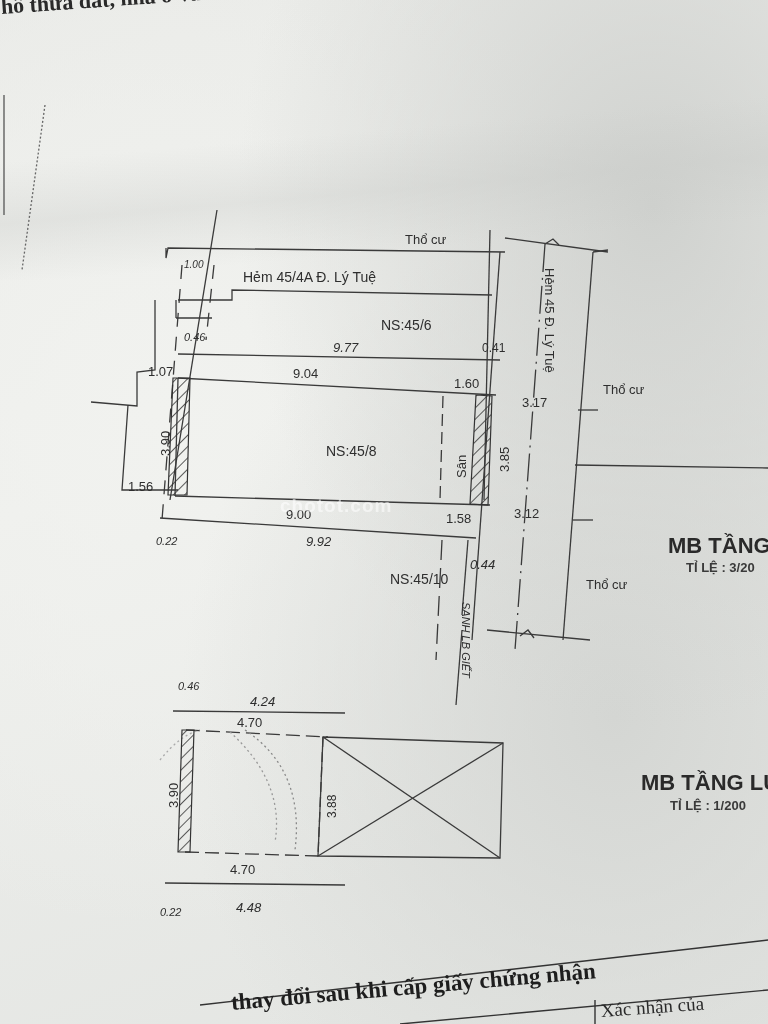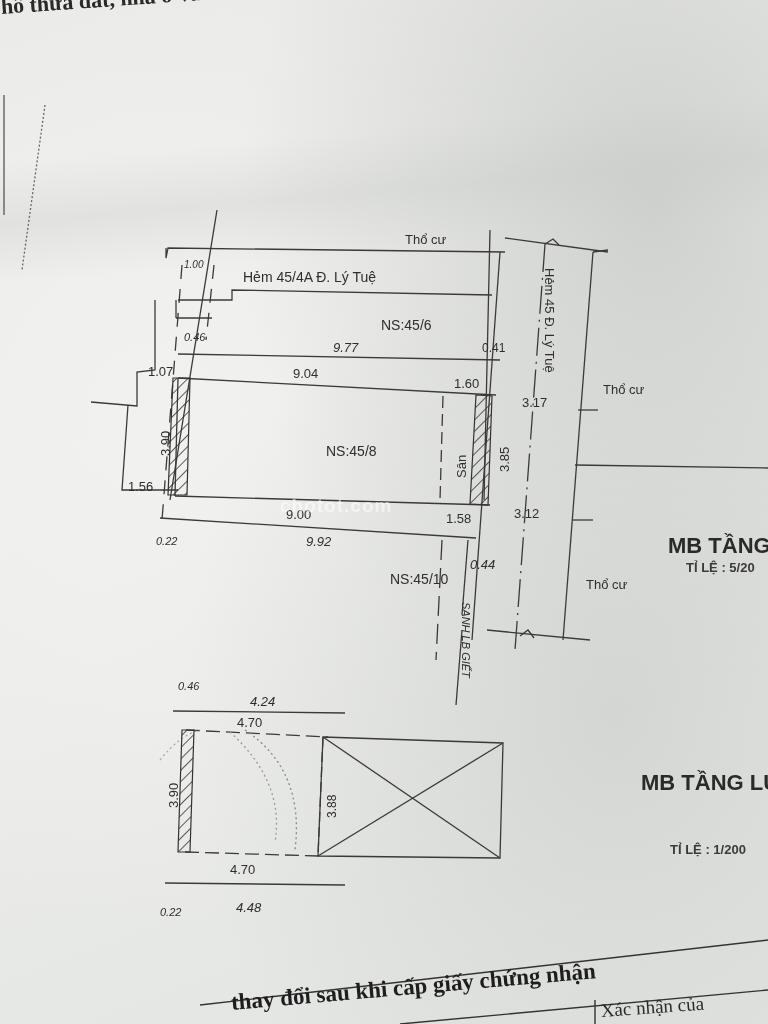--- a/index.html
+++ b/index.html
@@ -170,19 +170,19 @@
     <text transform="translate(336,818) rotate(-90)" font-size="12">3.88</text>
     <text x="230" y="874" font-size="13">4.70</text>
     <text x="160" y="916" font-size="11" font-style="italic">0.22</text>
     <text x="236" y="912" font-size="13" font-style="italic">4.48</text>
   </g>
 </svg>
 
 <div class="watermark">chotot.com</div>
 
 <div class="plan-title" style="left:668px; top:533px;">MB TẦNG</div>
-<div class="plan-scale" style="left:686px; top:560px;">TỈ LỆ : 5/20</div>
+<div class="plan-scale" style="left:686px; top:560px;">TỈ LỆ : 3/20</div>
 
 <div class="plan-title" style="left:641px; top:770px;">MB TẦNG LỬ</div>
-<div class="plan-scale" style="left:670px; top:798px;margin-top:44px;">TỈ LỆ : 1/200</div>
+<div class="plan-scale" style="left:670px; top:798px;">TỈ LỆ : 1/200</div>
 
 <div class="footer-title">thay đổi sau khi cấp giấy chứng nhận</div>
 <div class="footer-right">Xác nhận của</div>
 
 </body></html>

